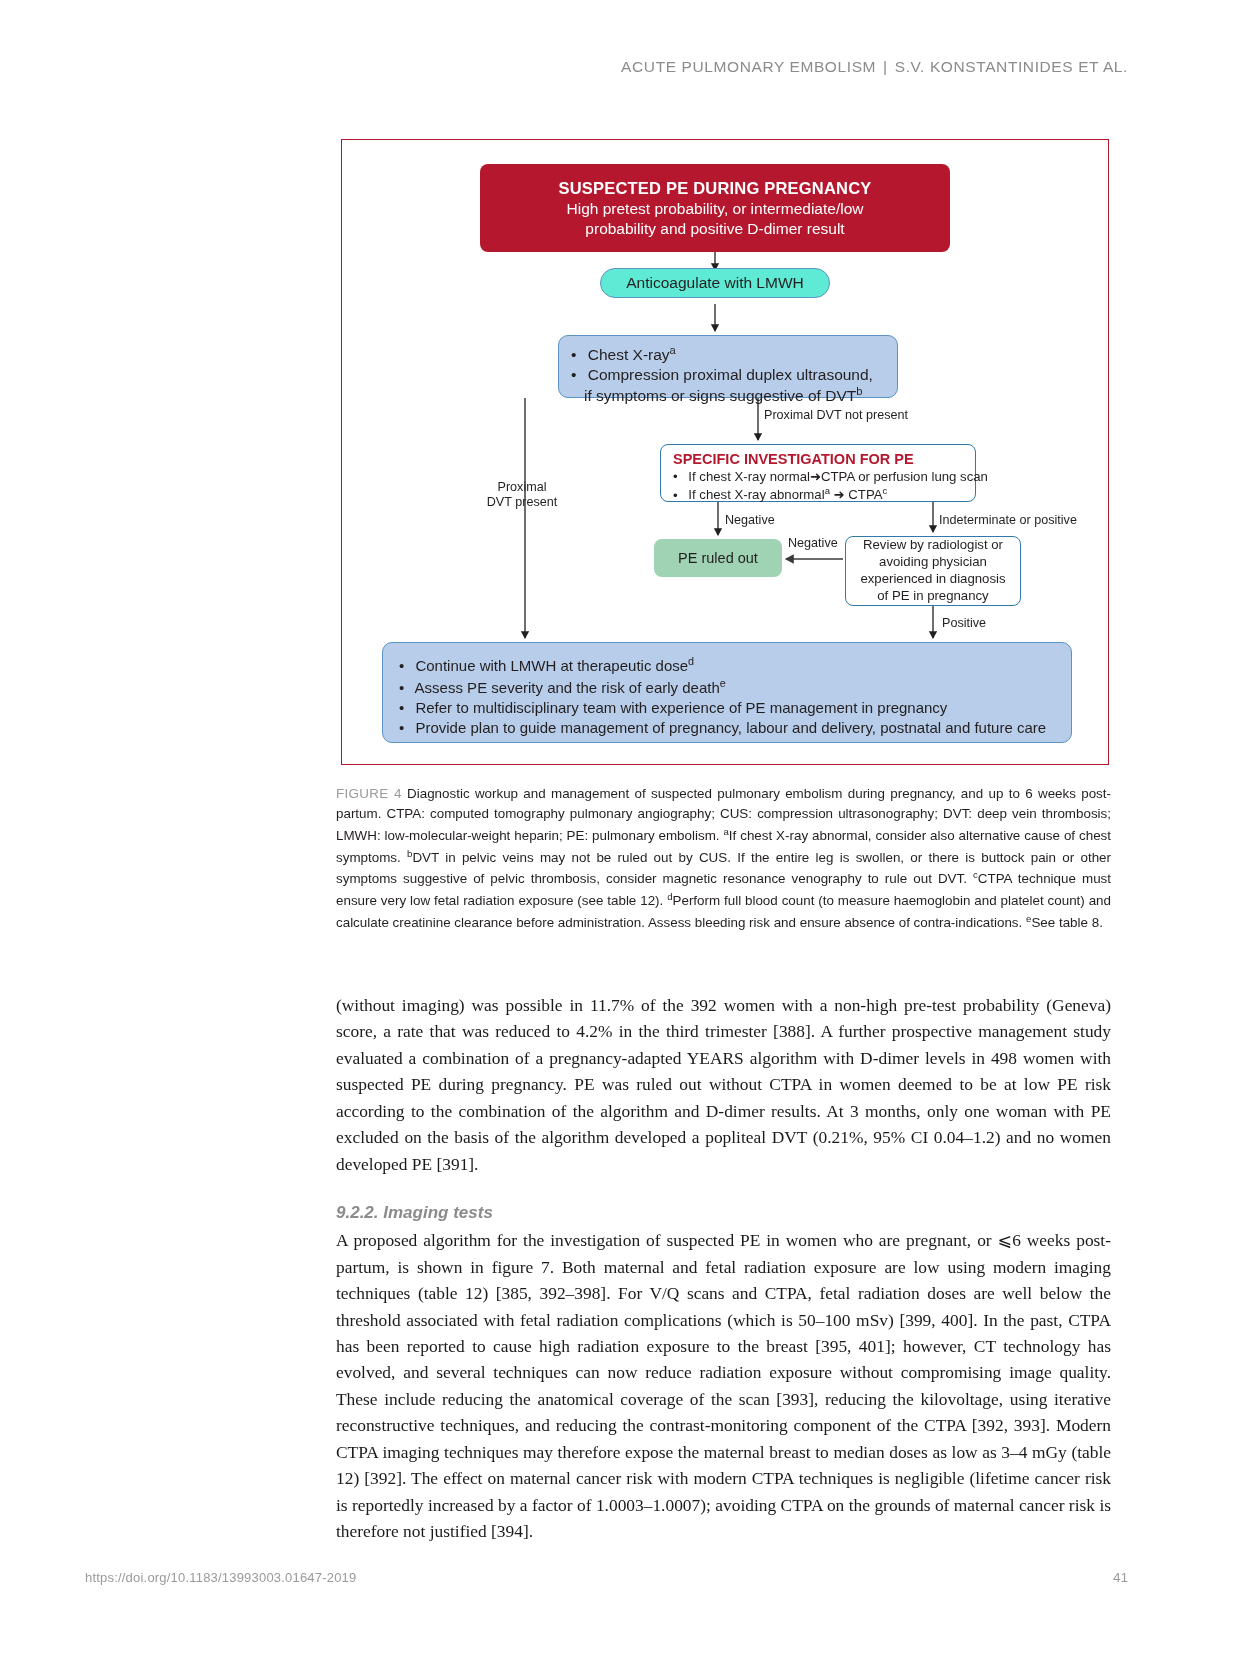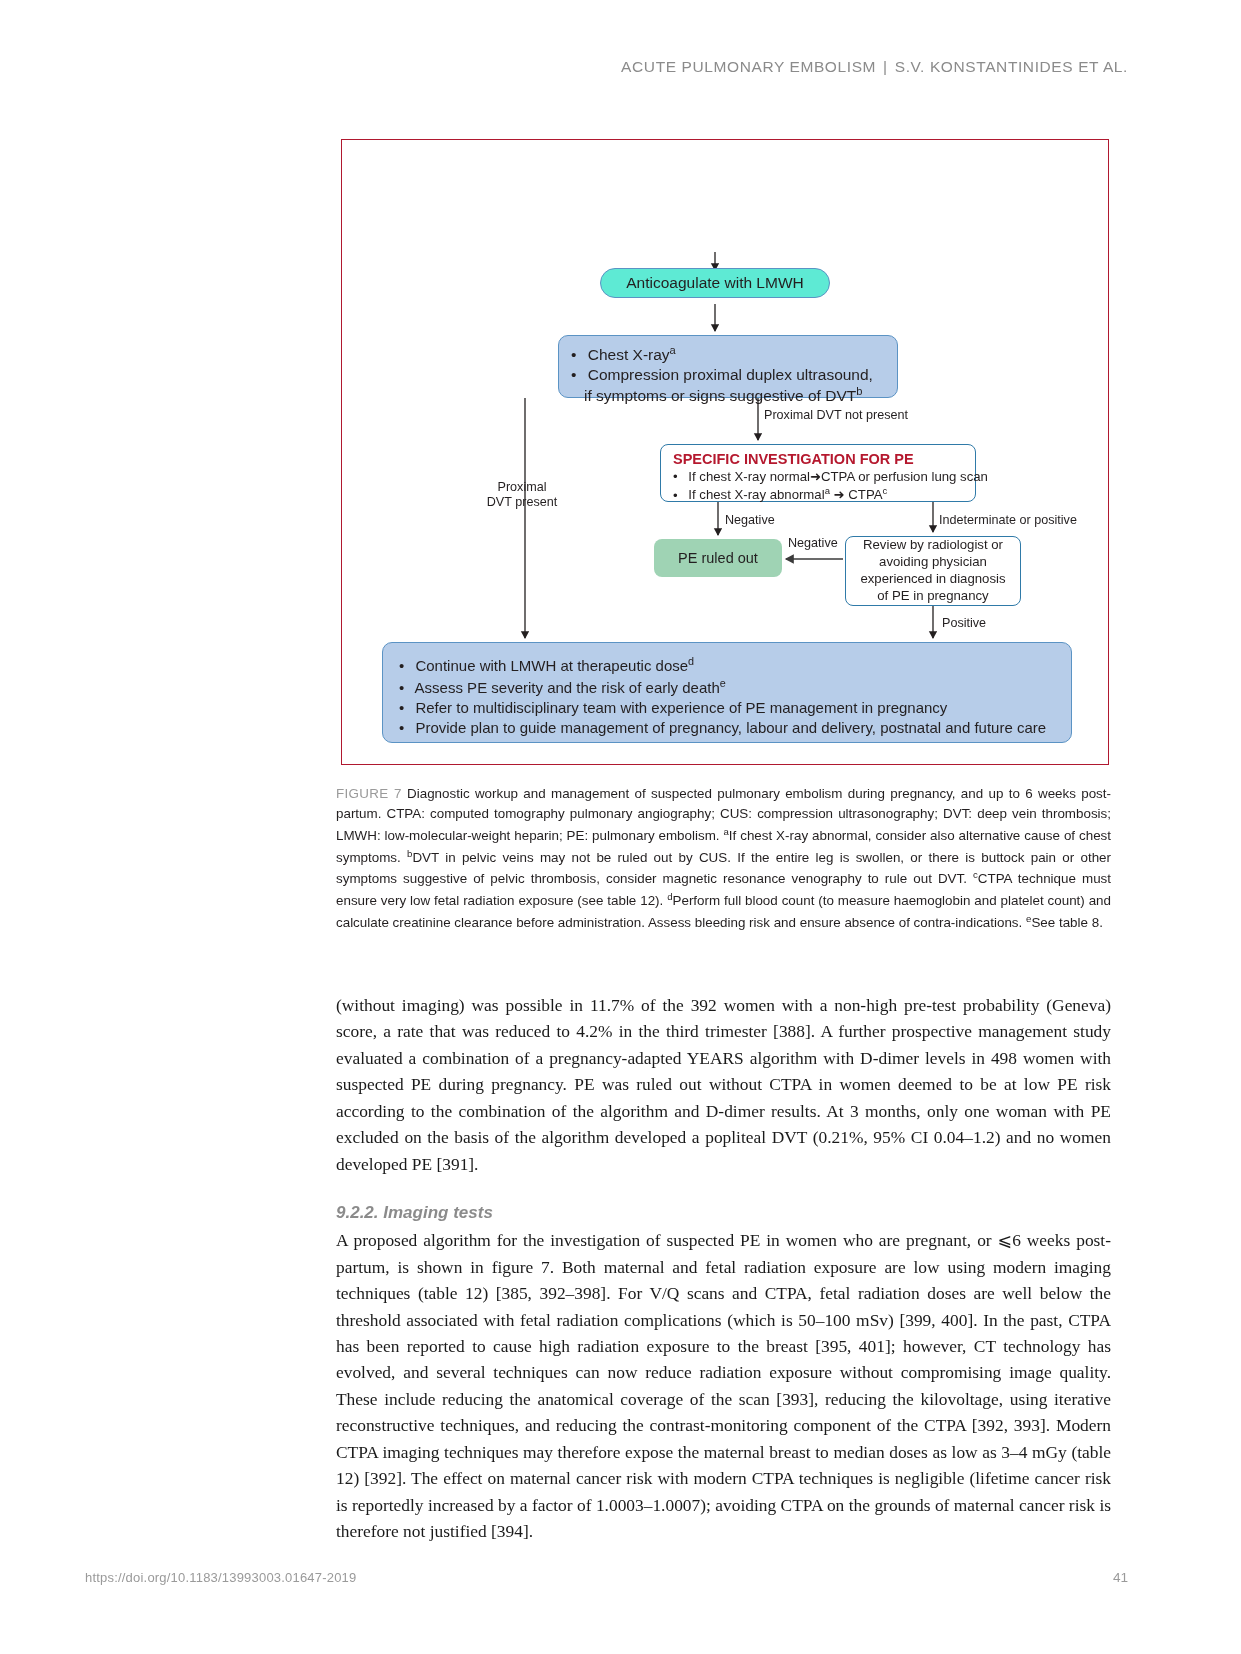--- a/index.html
+++ b/index.html
@@ -164,20 +164,25 @@
 
       <line x1="376" y1="362" x2="376" y2="395" stroke="#231f20" stroke-width="1.3" marker-end="url(#ah)"></line>
 
       <line x1="591" y1="362" x2="591" y2="392" stroke="#231f20" stroke-width="1.3" marker-end="url(#ah)"></line>
 
       <line x1="501" y1="419" x2="444" y2="419" stroke="#3a3a3a" stroke-width="1.5" marker-end="url(#ahl)"></line>
 
       <line x1="591" y1="466" x2="591" y2="498" stroke="#231f20" stroke-width="1.3" marker-end="url(#ah)"></line>
     </svg>
 
+    <div class="node node-red">
+      <div class="t1">SUSPECTED PE DURING PREGNANCY</div>
+      <div class="t2">High pretest probability, or intermediate/low</div>
+      <div class="t2">probability and positive D-dimer result</div>
+    </div>
 
     <div class="node node-lmwh">
       <span>Anticoagulate with LMWH</span>
     </div>
 
     <div class="node node-blue-a">
       <div class="bullet-line">
         <span>Chest X-ray</span><span class="sup">a</span>
       </div>
       <div class="bullet-line">
@@ -230,21 +235,21 @@
       <span>DVT present</span>
     </div>
     <div class="edge-label" style="left:383px; top:373px;">Negative</div>
     <div class="edge-label" style="left:597px; top:373px;">Indeterminate or positive</div>
     <div class="edge-label" style="left:446px; top:396px;">Negative</div>
     <div class="edge-label" style="left:600px; top:476px;">Positive</div>
   </div>
 </div>
 
 <div class="caption">
-  <span class="figlabel">FIGURE 7</span>
+  <span class="figlabel">FIGURE 4</span>
   <span>Diagnostic workup and management of suspected pulmonary embolism during pregnancy, and up to 6 weeks post-partum. CTPA: computed tomography pulmonary angiography; CUS: compression ultrasonography; DVT: deep vein thrombosis; LMWH: low-molecular-weight heparin; PE: pulmonary embolism.</span>
   <span class="sup">a</span><span>If chest X-ray abnormal, consider also alternative cause of chest symptoms. </span><span class="sup">b</span><span>DVT in pelvic veins may not be ruled out by CUS. If the entire leg is swollen, or there is buttock pain or other symptoms suggestive of pelvic thrombosis, consider magnetic resonance venography to rule out DVT. </span><span class="sup">c</span><span>CTPA technique must ensure very low fetal radiation exposure (see table 12). </span><span class="sup">d</span><span>Perform full blood count (to measure haemoglobin and platelet count) and calculate creatinine clearance before administration. Assess bleeding risk and ensure absence of contra-indications. </span><span class="sup">e</span><span>See table 8.</span>
 </div>
 
 <div class="body-col">
   <p class="para">(without imaging) was possible in 11.7% of the 392 women with a non-high pre-test probability (Geneva) score, a rate that was reduced to 4.2% in the third trimester [388]. A further prospective management study evaluated a combination of a pregnancy-adapted YEARS algorithm with D-dimer levels in 498 women with suspected PE during pregnancy. PE was ruled out without CTPA in women deemed to be at low PE risk according to the combination of the algorithm and D-dimer results. At 3 months, only one woman with PE excluded on the basis of the algorithm developed a popliteal DVT (0.21%, 95% CI 0.04–1.2) and no women developed PE [391].</p>
   <h3 class="subhead">9.2.2. Imaging tests</h3>
   <p class="para">A proposed algorithm for the investigation of suspected PE in women who are pregnant, or ⩽6 weeks post-partum, is shown in figure 7. Both maternal and fetal radiation exposure are low using modern imaging techniques (table 12) [385, 392–398]. For V/Q scans and CTPA, fetal radiation doses are well below the threshold associated with fetal radiation complications (which is 50–100 mSv) [399, 400]. In the past, CTPA has been reported to cause high radiation exposure to the breast [395, 401]; however, CT technology has evolved, and several techniques can now reduce radiation exposure without compromising image quality. These include reducing the anatomical coverage of the scan [393], reducing the kilovoltage, using iterative reconstructive techniques, and reducing the contrast-monitoring component of the CTPA [392, 393]. Modern CTPA imaging techniques may therefore expose the maternal breast to median doses as low as 3–4 mGy (table 12) [392]. The effect on maternal cancer risk with modern CTPA techniques is negligible (lifetime cancer risk is reportedly increased by a factor of 1.0003–1.0007); avoiding CTPA on the grounds of maternal cancer risk is therefore not justified [394].</p>
 </div>
 

